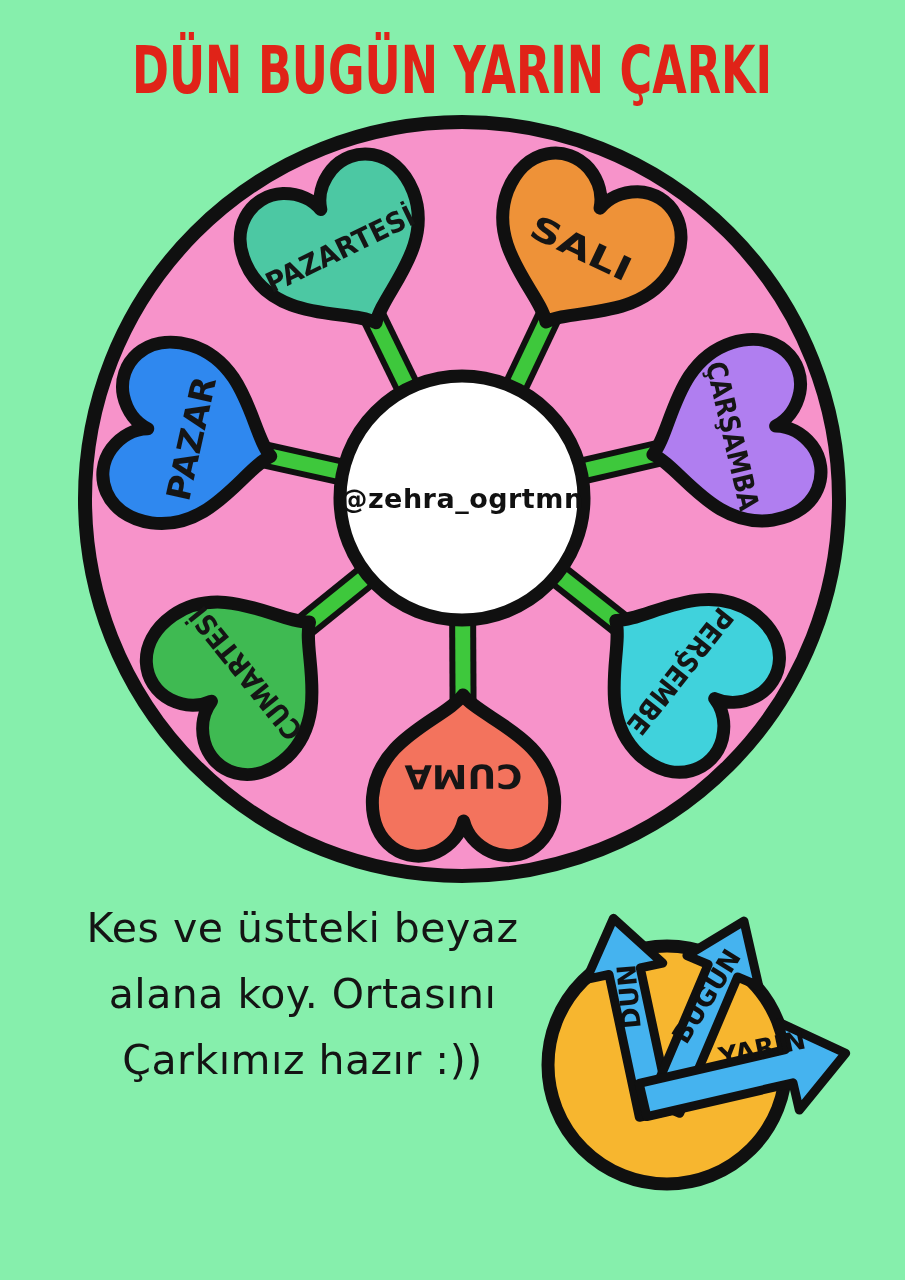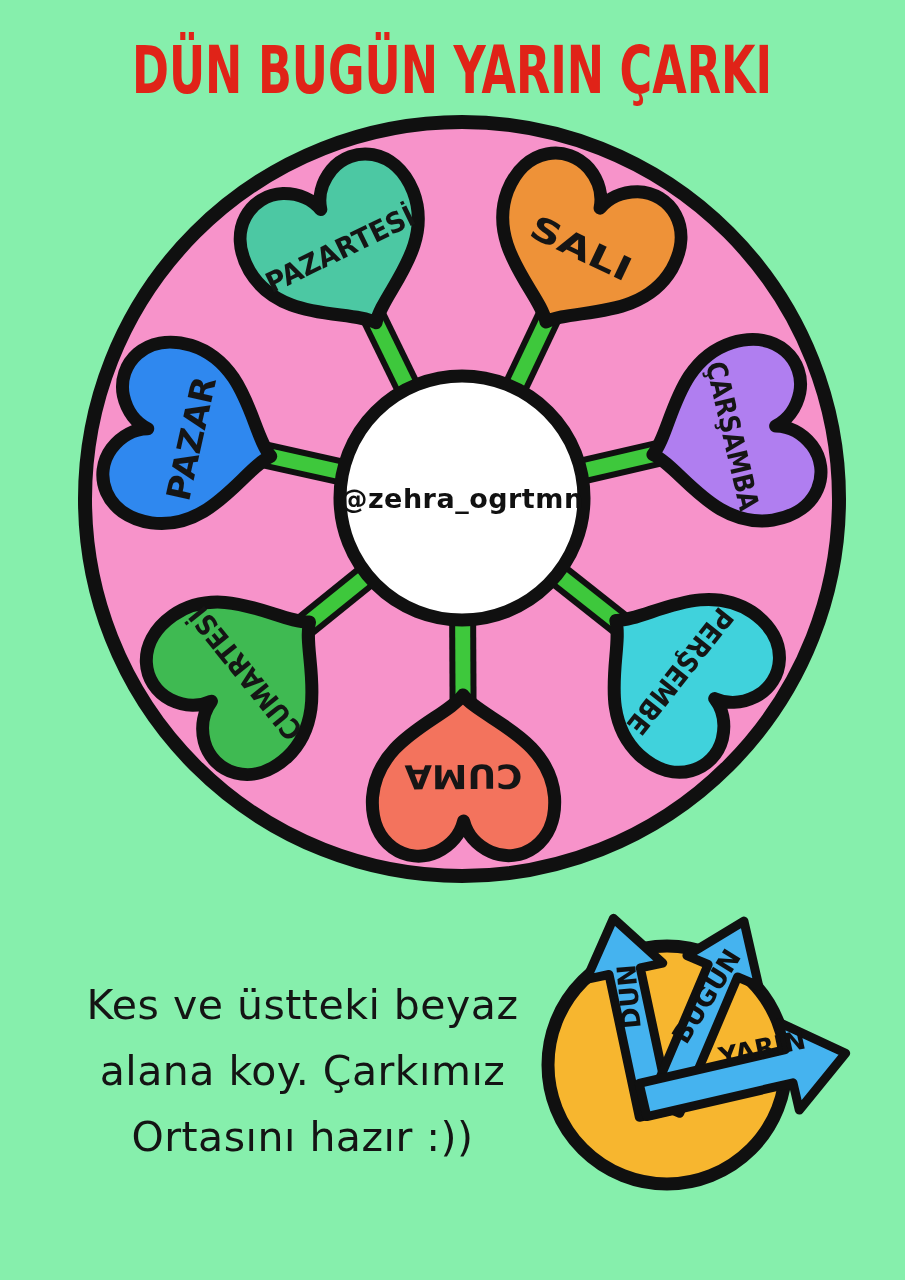--- a/index.html
+++ b/index.html
@@ -13,21 +13,21 @@
   .day-text    { font-family:"DejaVu Sans", sans-serif; font-weight:600; fill:#151515; text-anchor:middle; }
   .badge-label { font-family:"DejaVu Sans", sans-serif; font-weight:600; fill:#101010;
                  text-anchor:middle; font-size:26px; }
 
   .outline     { stroke:#101010; }
   .heart       { stroke:#101010; stroke-width:13; stroke-linejoin:round; }
   .spoke-under { stroke:#101010; stroke-width:27; }
   .spoke-over  { stroke-width:15; }
   .arrow       { stroke:#101010; stroke-width:9; stroke-linejoin:round; }
 
-  .instructions { position:absolute; left:30px; top:972px; width:545px; text-align:center;
+  .instructions { position:absolute; left:30px; top:895px; width:545px; text-align:center;
                   font-size:41px; line-height:66px; color:#141414; letter-spacing:0.5px; }
 </style>
 </head>
 <body>
 
 <div class="page">
 
   <svg class="art" viewBox="0 0 905 1280" xmlns="http://www.w3.org/2000/svg">
 
     <text class="title-text" x="452" y="93" text-anchor="middle" font-size="66" textLength="640" lengthAdjust="spacingAndGlyphs" fill="#E02318">DÜN BUGÜN YARIN ÇARKI</text>
@@ -118,17 +118,17 @@
       </g>
 
       <text class="badge-label" transform="translate(638 996) rotate(-95)">DÜN</text>
       <text class="badge-label" transform="translate(714 1001) rotate(-58)">BUGÜN</text>
       <text class="badge-label" transform="translate(764 1057) rotate(-12)">YARIN</text>
     </g>
   </svg>
 
   <div class="instructions">
     <div>Kes ve üstteki beyaz</div>
-    <div>alana koy. Çarkımız</div>
-    <div>Ortasını hazır :))</div>
+    <div>alana koy. Ortasını</div>
+    <div>Çarkımız hazır :))</div>
   </div>
 
 </div>
 
 </body></html>

